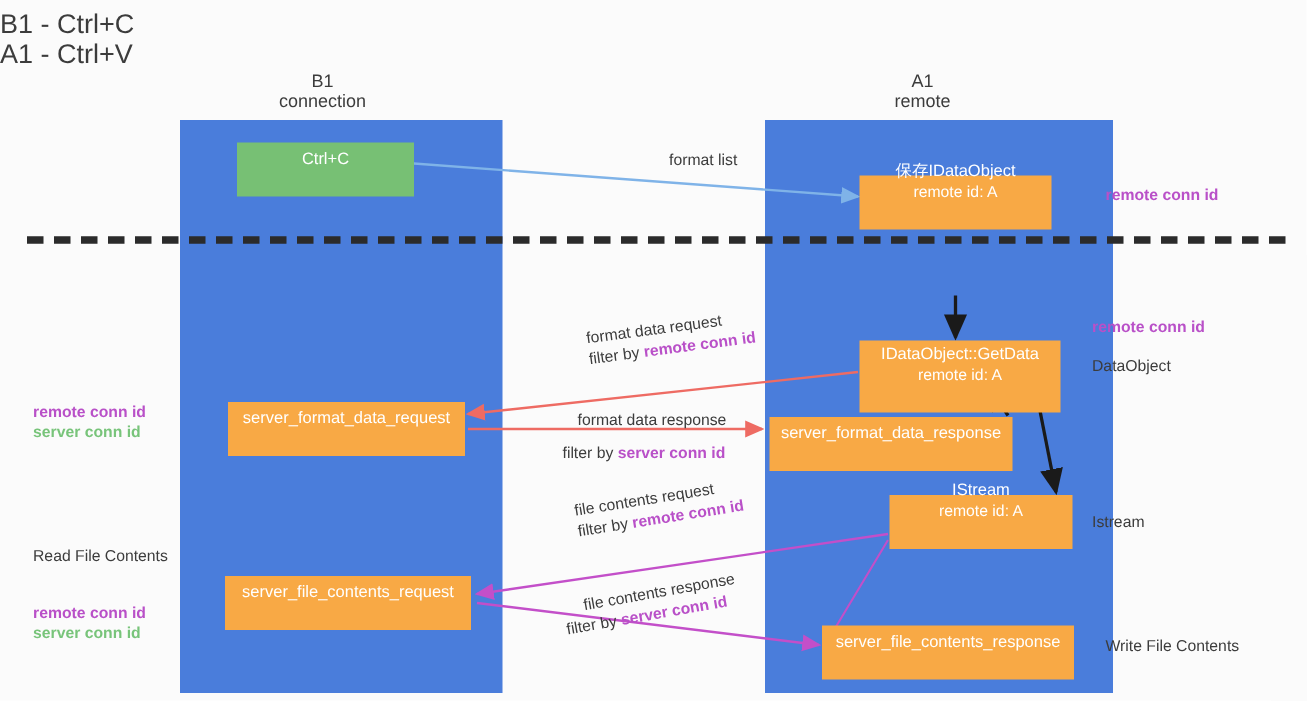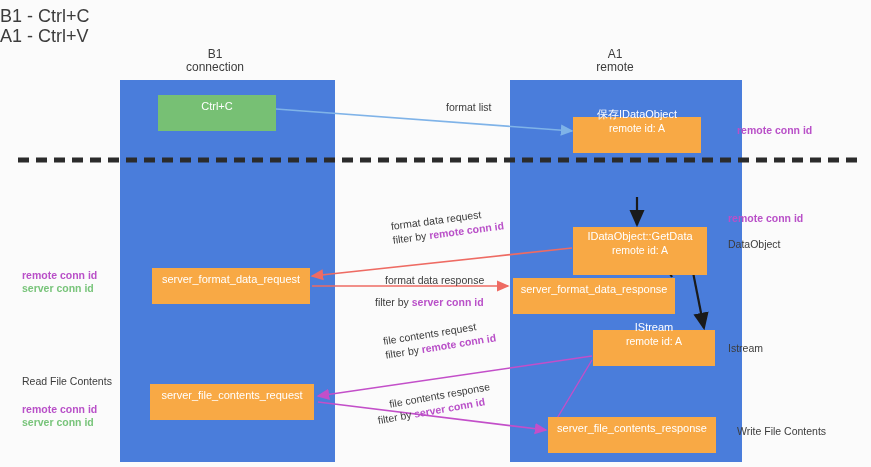--- a/index.html
+++ b/index.html
@@ -223,19 +223,19 @@
   <div class="side-note" style="left:728px; top:237px;">DataObject</div>
 
   <div class="side-note" style="left:728px; top:341px;">Istream</div>
 
   <div class="side-note" style="left:737px; top:424px;">Write File Contents</div>
 
   <div class="side-note bold-note tok-remote" style="left:22px; top:268px;">remote conn id</div>
 
   <div class="side-note bold-note tok-server" style="left:22px; top:281px;">server conn id</div>
 
-  <div class="side-note" style="left:22px; top:374px;text-align:right;">Read File Contents</div>
+  <div class="side-note" style="left:22px; top:364px;text-align:right;">Read File Contents</div>
 
   <div class="side-note bold-note tok-remote" style="left:22px; top:402px;">remote conn id</div>
 
   <div class="side-note bold-note tok-server" style="left:22px; top:415px;">server conn id</div>
 
 </div>
 
 </body></html>

